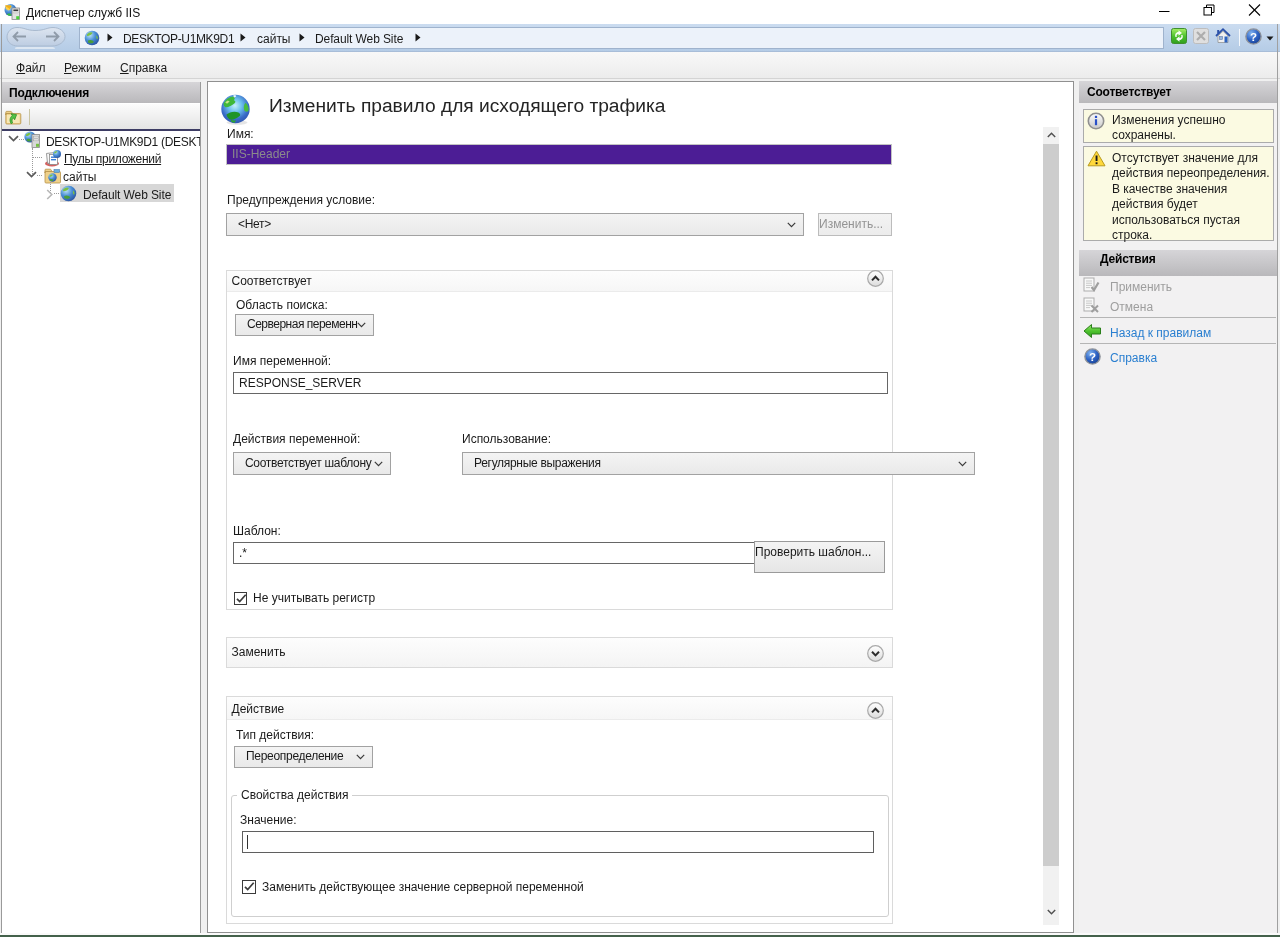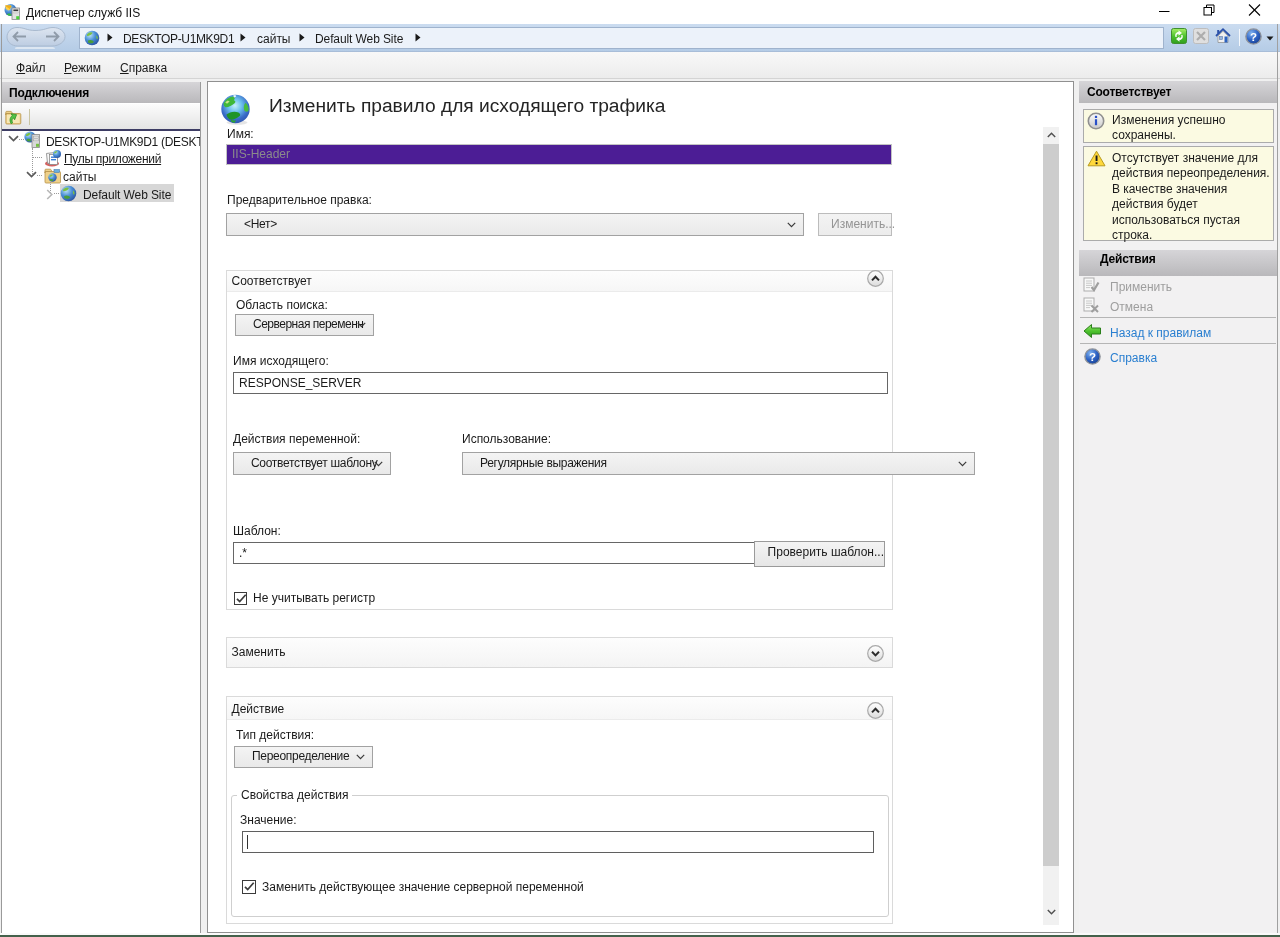--- a/index.html
+++ b/index.html
@@ -4,24 +4,24 @@
 html,body{margin:0;padding:0;}
 body{width:1280px;height:937px;position:relative;overflow:hidden;background:#f0f0f0;
  font-family:"Liberation Sans",sans-serif;font-size:12px;color:#1a1a1a;}
 .abs{position:absolute;}
 .lbl{position:absolute;font-size:12px;color:#1a1a1a;white-space:nowrap;line-height:13px;}
 .tb{position:absolute;background:#fff;border:1px solid #666;box-sizing:border-box;
  font-size:12px;line-height:19px;padding-left:5px;white-space:nowrap;}
 .tb.dis{background:#4c1d95;border-color:#c3c3c3;color:#8b8b8b;}
 .combo{position:absolute;background:linear-gradient(#f4f4f4,#e9e9e9);border:1px solid #a2a2a2;
  box-sizing:border-box;font-size:12px;white-space:nowrap;overflow:hidden;}
-.combo .tx{position:absolute;left:17px;top:50%;transform:translateY(-54%);line-height:14px;letter-spacing:-0.3px;}
+.combo .tx{position:absolute;left:11px;top:50%;transform:translateY(-54%);line-height:14px;letter-spacing:-0.3px;}
 .combo svg{position:absolute;right:7px;top:50%;margin-top:-3px;}
 .btn{position:absolute;background:linear-gradient(#f4f4f4,#e6e6e6);border:1px solid #9a9a9a;
- box-sizing:border-box;font-size:12px;text-align:right;padding-left:12px;}
+ box-sizing:border-box;font-size:12px;text-align:left;}
 .btn.dis{background:linear-gradient(#f3f3f3,#ececec);border-color:#bcbcbc;color:#949494;}
 .sect{position:absolute;background:#fff;border:1px solid #dadada;box-sizing:border-box;}
 .shdr{position:absolute;left:0;right:0;top:0;height:20px;background:linear-gradient(#fdfdfd,#f6f6f6);
  border-bottom:1px solid #ebebeb;}
 .phdr{position:absolute;background:linear-gradient(#d6d5d8,#b9b8bb);font-weight:bold;color:#000;
  font-size:12px;line-height:22px;padding-left:7px;box-sizing:border-box;letter-spacing:-0.2px;}
 .cb{position:absolute;width:13.5px;height:13.5px;background:#fff;border:1.5px solid #3b3b3b;box-sizing:border-box;}
 .alert{position:absolute;background:#fbfae2;border:1px solid #ababab;box-sizing:border-box;}
 .al-tx{position:absolute;font-size:12px;line-height:15.4px;color:#1a1a1a;}
 .link{position:absolute;font-size:12px;color:#2a7fd0;white-space:nowrap;}
@@ -247,21 +247,21 @@
  <path d="M3.5 9.5 C5.5 5.5 9.5 2.8 13.5 2.6 C15 3.4 15.2 5.2 13.8 6.2 C15.5 6.4 16 8 14.6 9.2 C12 11.6 8.2 13.4 5.6 13.2 C4.2 12.4 3.4 11 3.5 9.5 Z" fill="#3fb83a"></path>
  <path d="M5.2 8.2 L7.8 6.4 L9.6 7.6 L7 9.8 Z" fill="#d8e890" opacity="0.9"></path>
  <path d="M13.2 1.6 L15.4 1 L16.2 2.6 L14 3.4 Z" fill="#eef8fd"></path>
  <path d="M25.5 8.8 C27.6 10.6 29 13.6 28.6 16.4 C27.2 18.2 25 18 24.2 16 C23.4 13.6 23.8 10.4 25.5 8.8 Z" fill="#48bc3e"></path>
  <path d="M6.5 20.5 C9.5 17.8 14.5 16.8 18.5 18.4 C20.5 19.4 20.8 21.4 19 22.6 C16.5 24.6 12.5 26.2 9.8 25.6 C8 24.2 6.8 22.4 6.5 20.5 Z" fill="#1f9427"></path>
  <path d="M11 25.8 C12.5 26.6 14.5 26.8 16 26.2 L14.8 28.6 C13.4 28.8 12 28.2 11 27.2 Z" fill="#2aa62e"></path>
 </svg>
 <div class="abs" style="left:269px;top:95px;font-size:19.2px;color:#242424;">Изменить правило для исходящего трафика</div>
 <div class="lbl" style="left:227px;top:128px;">Имя:</div>
 <div class="tb dis" style="left:226px;top:144px;width:666px;height:21px;">IIS-Header</div>
-<div class="lbl" style="left:227px;top:194px;">Предварительное правка:</div>
+<div class="lbl" style="left:227px;top:194px;">Предупреждения условие:</div>
 <div class="combo" style="left:226px;top:213px;width:578px;height:23px;">
  <span class="tx">&lt;Нет&gt;</span>
  <svg width="9" height="6" viewBox="0 0 9 6">
       <path d="M0.8 0.8 L4.5 4.6 L8.2 0.8" fill="none" stroke="#3a3a3a" stroke-width="1.2"></path>
     </svg>
 </div>
 <div class="btn dis" style="left:818px;top:213px;width:74px;height:23px;line-height:21px;">Изменить...</div>
 
 <div class="sect" style="left:226px;top:270px;width:667px;height:340px;">
  <div class="shdr"></div>
@@ -277,39 +277,39 @@
  <circle cx="8.5" cy="8.5" r="7.8" fill="url(#cg1)" stroke="#a9a9a9" stroke-width="1.2"></circle>
  <path d="M5 10.4 L8.5 6.8 L12 10.4" fill="none" stroke="#2b2b2b" stroke-width="2"></path>
 </svg>
 <div class="lbl" style="left:236px;top:299px;">Область поиска:</div>
 <div class="combo" style="left:235px;top:314px;width:139px;height:22px;">
  <span class="tx" style="letter-spacing:-0.5px;">Серверная переменн</span>
  <svg width="9" height="6" viewBox="0 0 9 6">
       <path d="M0.8 0.8 L4.5 4.6 L8.2 0.8" fill="none" stroke="#3a3a3a" stroke-width="1.2"></path>
     </svg>
 </div>
-<div class="lbl" style="left:233px;top:355px;">Имя исходящего:</div>
+<div class="lbl" style="left:233px;top:355px;">Имя переменной:</div>
 <div class="tb" style="left:233px;top:372px;width:655px;height:22px;line-height:20px;">RESPONSE_SERVER</div>
 <div class="lbl" style="left:233px;top:433px;">Действия переменной:</div>
 <div class="lbl" style="left:462px;top:433px;">Использование:</div>
 <div class="combo" style="left:233px;top:452px;width:158px;height:23px;">
  <span class="tx">Соответствует шаблону</span>
  <svg width="9" height="6" viewBox="0 0 9 6">
       <path d="M0.8 0.8 L4.5 4.6 L8.2 0.8" fill="none" stroke="#3a3a3a" stroke-width="1.2"></path>
     </svg>
 </div>
 <div class="combo" style="left:462px;top:452px;width:513px;height:23px;">
  <span class="tx">Регулярные выражения</span>
  <svg width="9" height="6" viewBox="0 0 9 6">
       <path d="M0.8 0.8 L4.5 4.6 L8.2 0.8" fill="none" stroke="#3a3a3a" stroke-width="1.2"></path>
     </svg>
 </div>
 <div class="lbl" style="left:233px;top:525px;">Шаблон:</div>
 <div class="tb" style="left:233px;top:542px;width:537px;height:22px;line-height:20px;">.*</div>
-<div class="btn" style="left:754px;top:541px;width:131px;height:26px;line-height:21px;">Проверить шаблон...</div>
+<div class="btn" style="left:754px;top:541px;width:131px;height:32px;line-height:21px;">Проверить шаблон...</div>
 <div class="cb" style="left:233.5px;top:591.5px;"></div>
 <svg class="abs" style="left:233.5px;top:591.5px;" width="14" height="14" viewBox="0 0 14 14">
     <path d="M3 6.8 L5.7 9.6 L11.7 2.8" fill="none" stroke="#3b3b3b" stroke-width="1.7"></path>
   </svg>
 <div class="lbl" style="left:253px;top:592px;">Не учитывать регистр</div>
 
 <div class="sect" style="left:226px;top:637px;width:667px;height:31px;background:linear-gradient(#fdfdfd,#f4f4f4);"></div>
 <div class="lbl" style="left:231.5px;top:646px;">Заменить</div>
 <svg class="abs" style="left:867px;top:645px;" width="17" height="17" viewBox="0 0 17 17">
  <circle cx="8.5" cy="8.5" r="7.8" fill="url(#cg1)" stroke="#a9a9a9" stroke-width="1.2"></circle>

